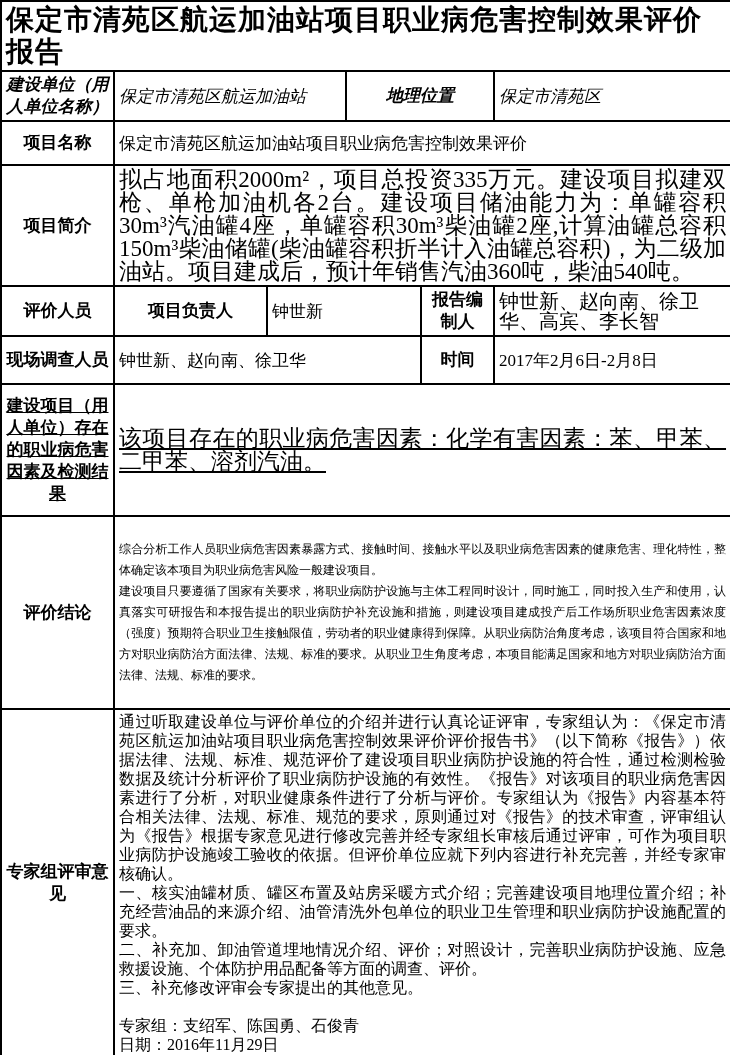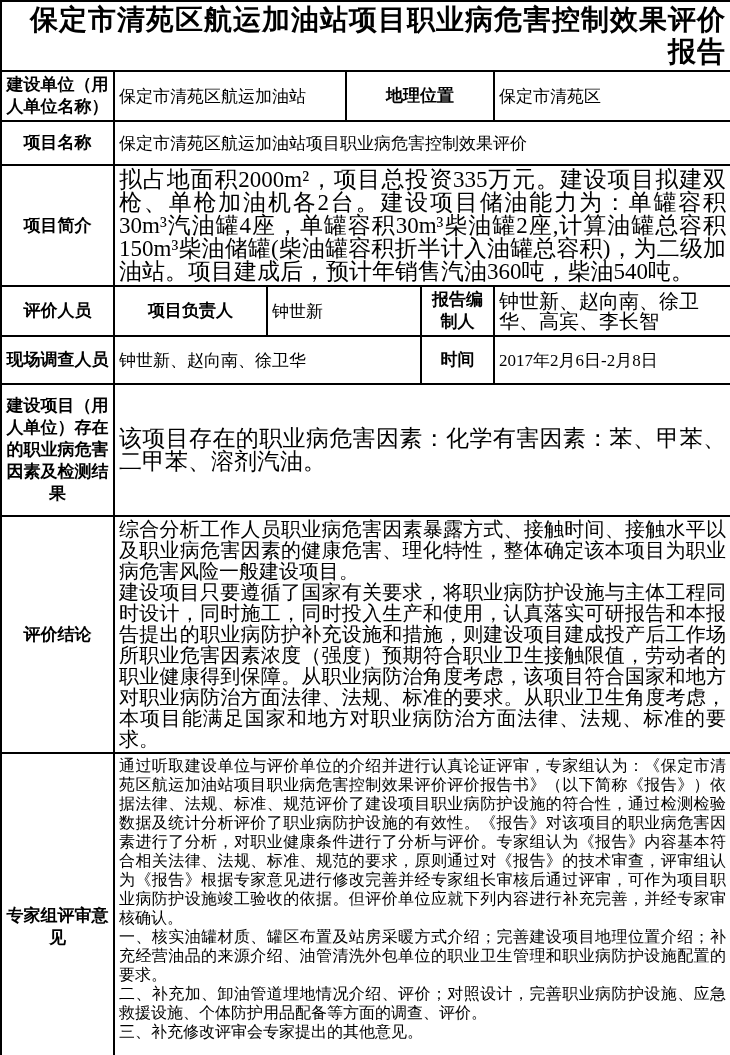--- a/index.html
+++ b/index.html
@@ -23,21 +23,21 @@
   table.report td {
     border: 2px solid #000000;
     vertical-align: middle;
     padding: 2px 4px;
     box-sizing: border-box;
     overflow: hidden;
   }
   td.title-cell {
     font-size: 28px;
     font-weight: bold;
-    text-align: right;
+    text-align: left;
     line-height: 32px;
     letter-spacing: 1px;
     padding: 1px 0;
     margin-left: 24px;
   }
   td.lbl {
     font-weight: bold;
     text-align: center;
     font-size: 17px;
     line-height: 22px;
@@ -56,37 +56,37 @@
     line-height: 20px;
   }
   td.txt {
     text-align: justify;
     white-space: pre-wrap;
     font-size: 23px;
     line-height: 23px;
     padding: 2px 6px;
   }
   td.txt-med {
-    font-size: 20px;
+    font-size: 12px;
     line-height: 21px;
     margin-top: 29px;
   }
   td.txt-dense {
     font-size: 16px;
     line-height: 19px;
     padding-top: 3px;
     padding-bottom: 3px;
   }
   tr.h-title { height: 64px; }
-  tr.h-r1 { height: 36px; }
+  tr.h-r1 { height: 36px; font-style: italic; }
   tr.h-r2 { height: 44px; }
   tr.h-r3 { height: 120px; }
   tr.h-r4 { height: 45px; }
   tr.h-r5 { height: 48px; }
-  tr.h-r6 { height: 132px; }
+  tr.h-r6 { height: 132px; text-decoration: underline; }
   tr.h-r7 { height: 193px; }
   tr.h-r8 { height: 329px; }
 </style>
 </head>
 <body>
 
 <div class="page">
   <table class="report">
     <colgroup>
       <col style="width:113px">

